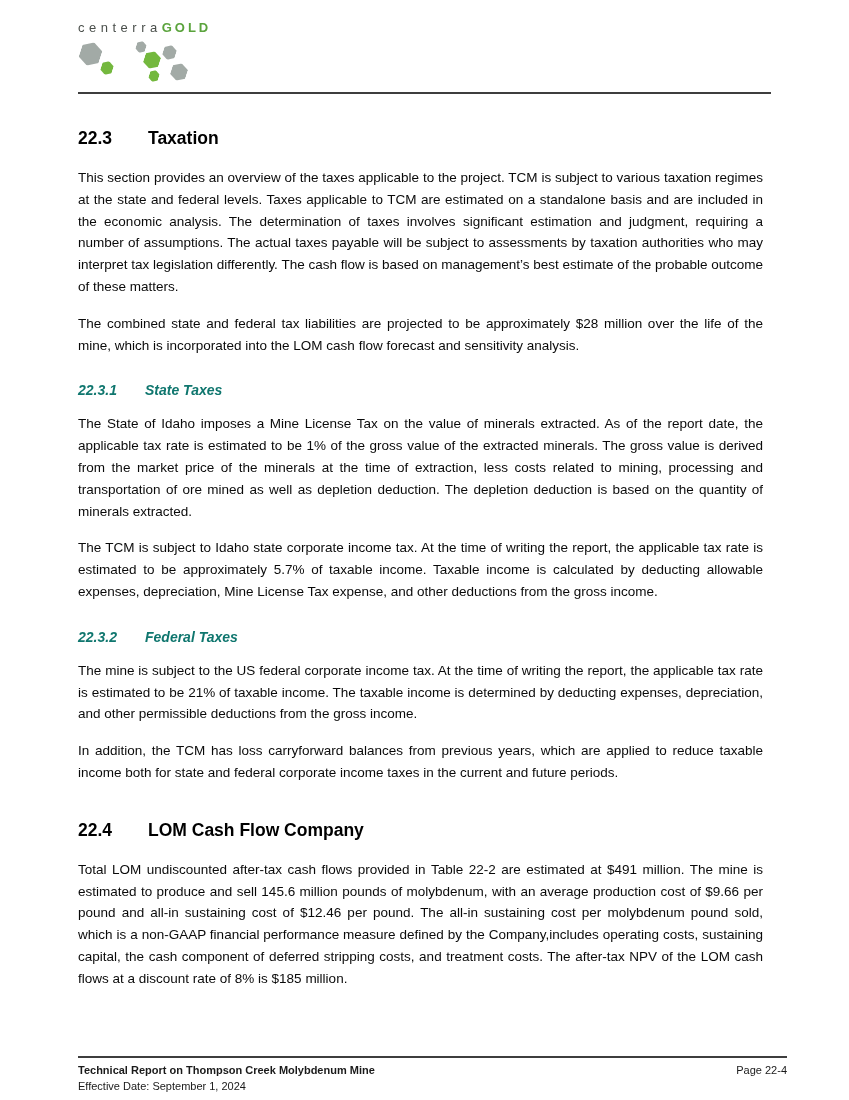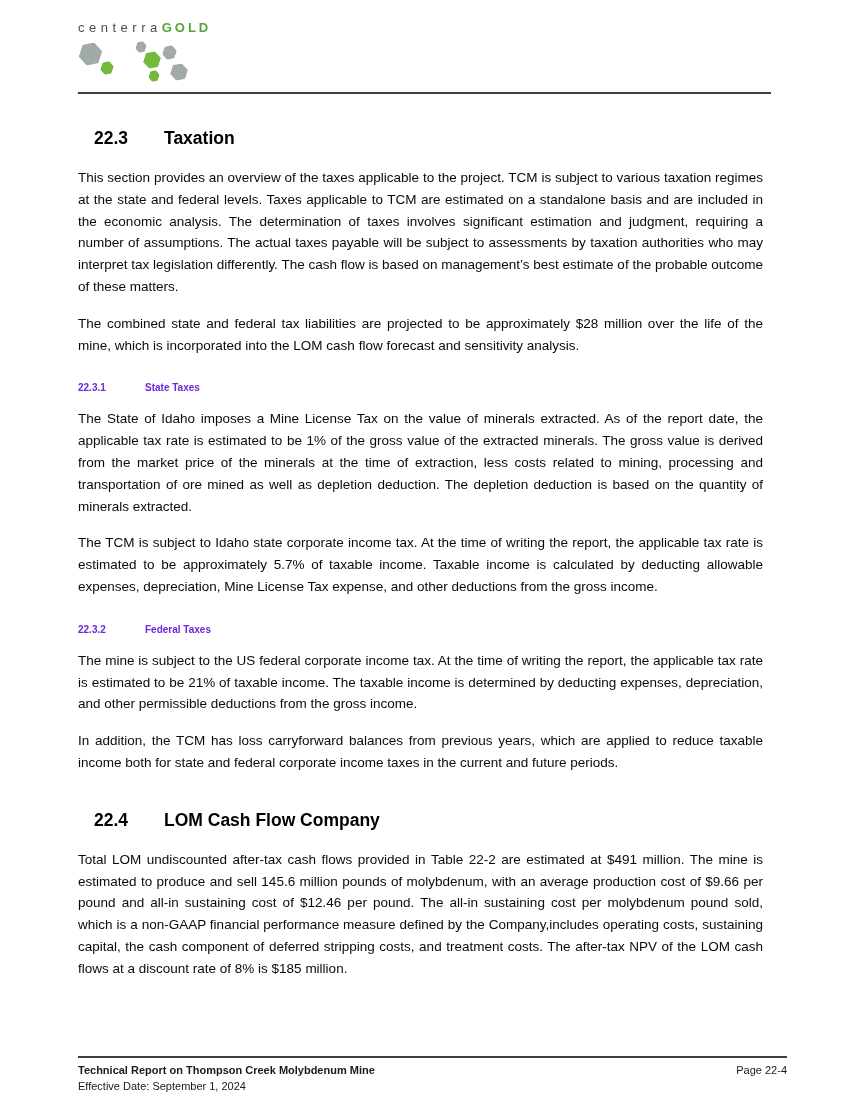--- a/index.html
+++ b/index.html
@@ -46,30 +46,31 @@
     margin: 6px 0 0 0;
   }
 
   
   main { padding-top: 34px; }
   .h1 {
     display: flex;
     font-size: 17.5px;
     font-weight: bold;
     color: #000;
-    margin: 36px 0 18px 16px;
+    margin: 36px 0 18px 0;
   }
   .h1.first { margin-top: 0; }
   .h1 .num { width: 70px; flex-shrink: 0; }
   .h2 {
     display: flex;
-    font-size: 10px;
+    font-size: 14px;
     font-weight: bold;
-    color: #6d28d9;
+    color: #0f766e;
     margin: 26px 0 15px 0;
+    font-style: italic;
   }
   .h2 .num { width: 67px; flex-shrink: 0; }
   p.body {
     font-size: 13.5px;
     line-height: 21.8px;
     text-align: justify;
     color: #0a0a0a;
     margin: 0 8px 15px 0;
   }
 

